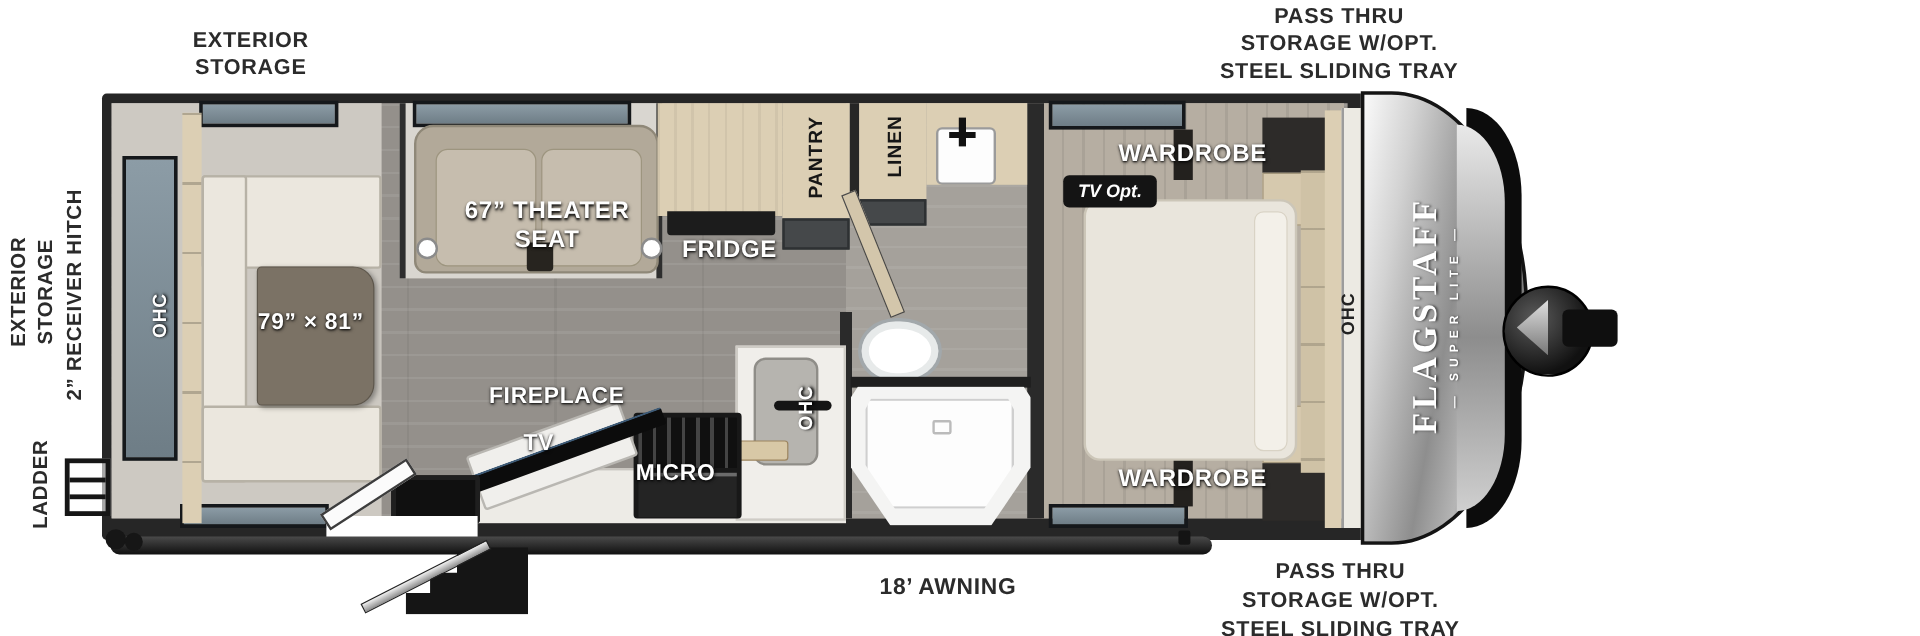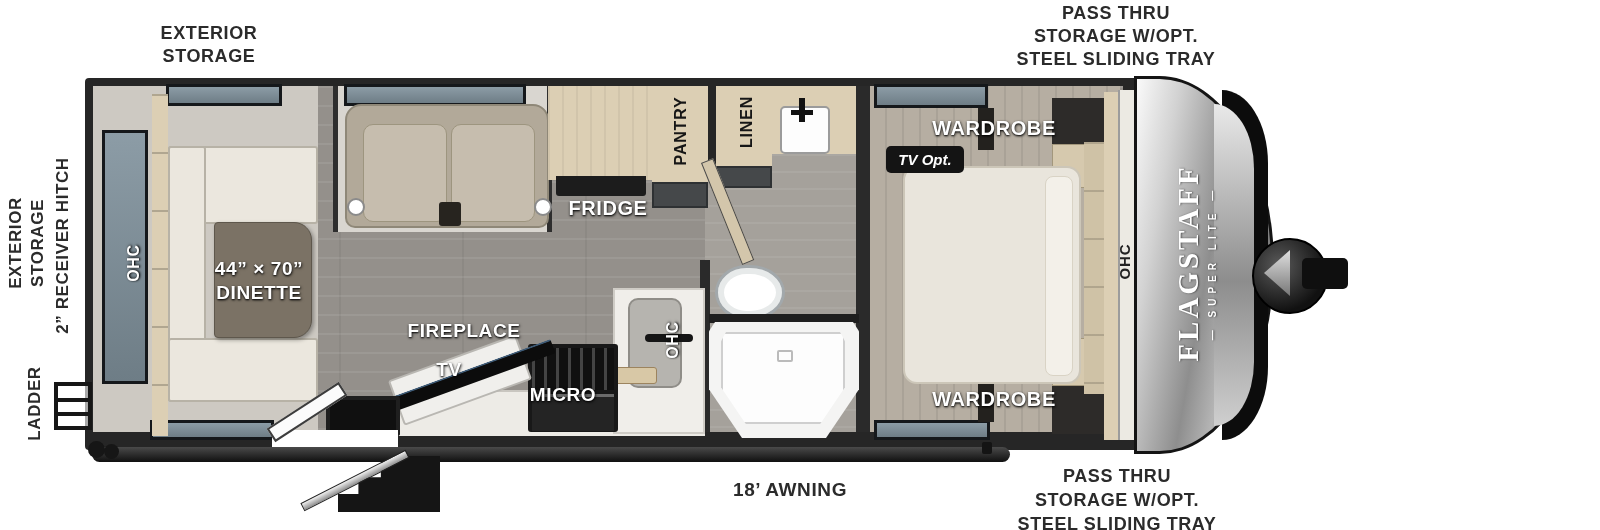--- a/index.html
+++ b/index.html
@@ -173,22 +173,25 @@
   <div class="xlbl vrot" style="left:-48px;top:234px;width:220px;font-size:17px;"><span>2” RECEIVER HITCH</span></div>
   <div class="xlbl vrot" style="left:-26px;top:392px;width:120px;font-size:17px;"><span>LADDER</span></div>
   <div class="xlbl" style="left:700px;top:478px;width:180px;font-size:19px;"><span>18’ AWNING</span></div>
   <div class="xlbl" style="left:967px;top:464px;width:300px;font-size:18px;line-height:24px;">
     <span class="line2">PASS THRU</span>
     <span class="line2">STORAGE W/OPT.</span>
     <span class="line2">STEEL SLIDING TRAY</span>
   </div>
 
   <div class="ilbl" style="left:179px;top:257px;width:160px;font-size:19px;line-height:24px;">
-    <span class="line2">44” × 70”</span>
-    <span class="line2">DINETTE</span>
+    <span class="line2">79” × 81”</span>
+  </div>
+  <div class="ilbl" style="left:356px;top:164px;width:200px;font-size:20px;line-height:24px;">
+    <span class="line2">67” THEATER</span>
+    <span class="line2">SEAT</span>
   </div>
   <div class="ilbl" style="left:538px;top:197px;width:140px;font-size:20px;"><span>FRIDGE</span></div>
   <div class="blbl vrot" style="left:626px;top:122px;width:110px;font-size:16px;"><span>PANTRY</span></div>
   <div class="blbl vrot" style="left:692px;top:113px;width:110px;font-size:16px;"><span>LINEN</span></div>
   <div class="ilbl vrot" style="left:84px;top:254px;width:100px;font-size:16px;"><span>OHC</span></div>
   <div class="ilbl" style="left:384px;top:320px;width:160px;font-size:19px;"><span>FIREPLACE</span></div>
   <div class="ilbl" style="left:409px;top:359px;width:80px;font-size:19px;"><span>TV</span></div>
   <div class="ilbl" style="left:503px;top:384px;width:120px;font-size:19px;"><span>MICRO</span></div>
   <div class="ilbl vrot" style="left:623px;top:331px;width:100px;font-size:16px;"><span>OHC</span></div>
   <div class="ilbl" style="left:904px;top:117px;width:180px;font-size:20px;"><span>WARDROBE</span></div>

